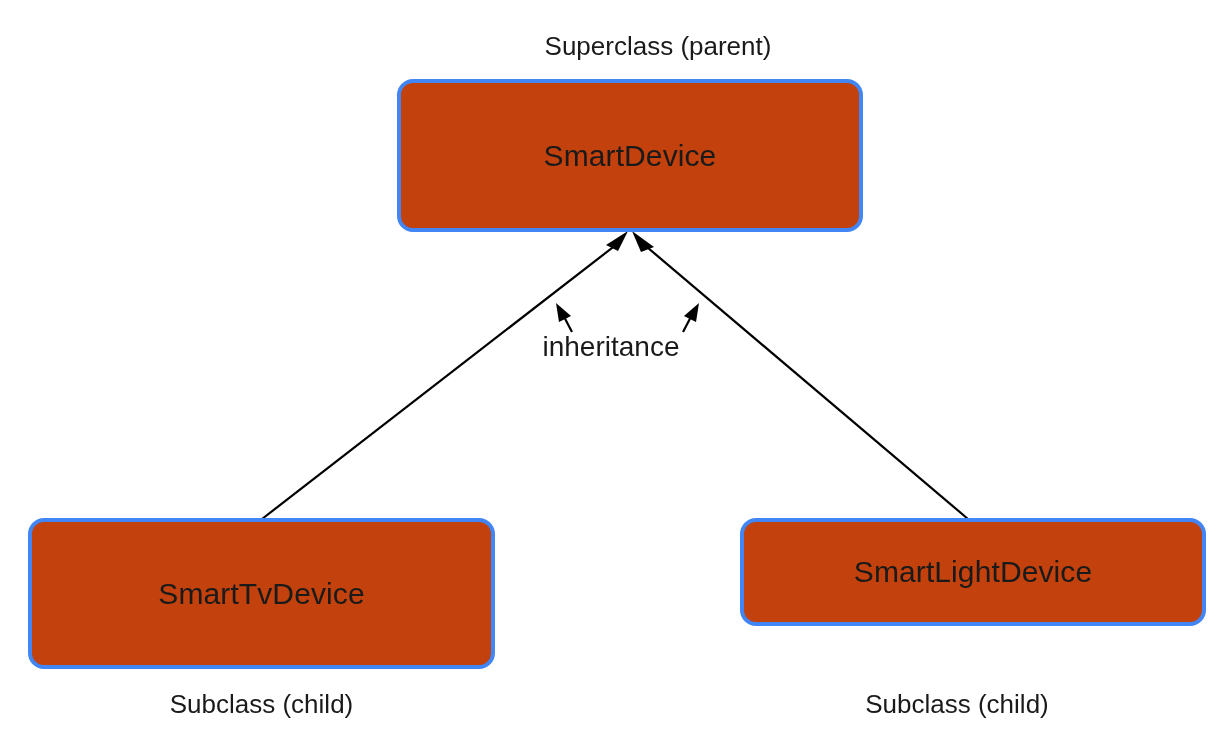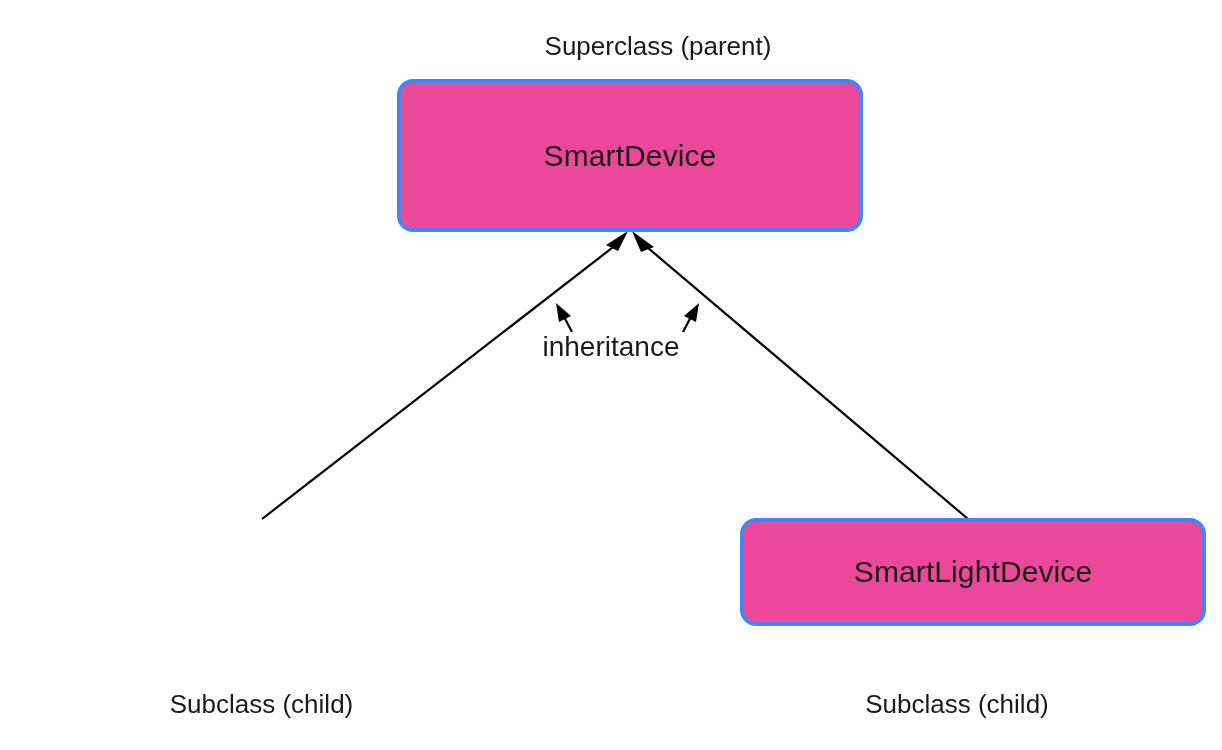--- a/index.html
+++ b/index.html
@@ -28,21 +28,21 @@
     top: 0;
     width: 1222px;
     height: 750px;
     z-index: 1;
   }
 
   
   .class-box {
     position: absolute;
     box-sizing: border-box;
-    background: #ec4899;
+    background: #c2410c;
     border: 4px solid #4285f4;
     border-radius: 16px;
     display: flex;
     align-items: center;
     justify-content: center;
     z-index: 2;
   }
   .class-box-title {
     font-size: 30px;
     font-weight: 400;
@@ -133,20 +133,23 @@
   </svg>
 
   <div class="caption" id="caption-superclass">Superclass (parent)</div>
 
   <div class="caption" id="label-inheritance">inheritance</div>
 
   <div class="class-box" id="box-smartdevice">
     <span class="class-box-title">SmartDevice</span>
   </div>
 
+  <div class="class-box" id="box-smarttvdevice">
+    <span class="class-box-title">SmartTvDevice</span>
+  </div>
 
   <div class="class-box" id="box-smartlightdevice">
     <span class="class-box-title">SmartLightDevice</span>
   </div>
 
   <div class="caption" id="caption-subclass-left">Subclass (child)</div>
 
   <div class="caption" id="caption-subclass-right">Subclass (child)</div>
 
 </div>

